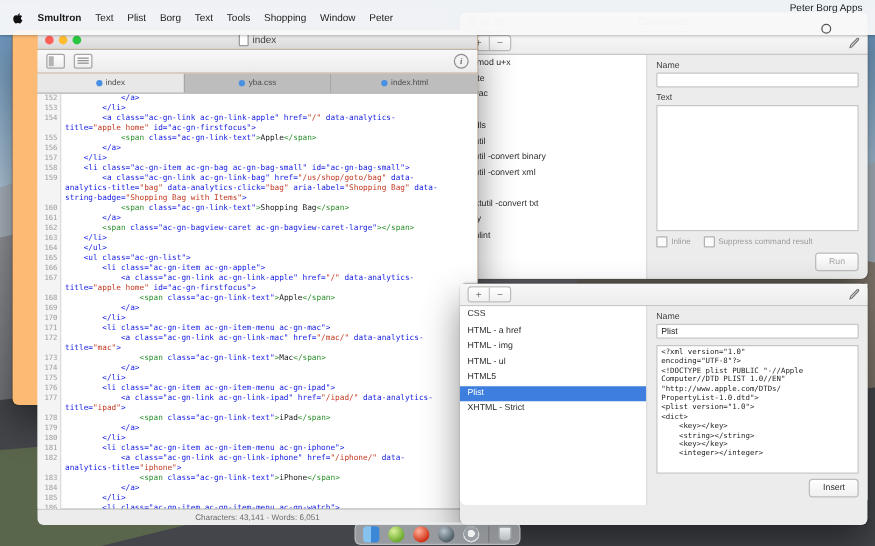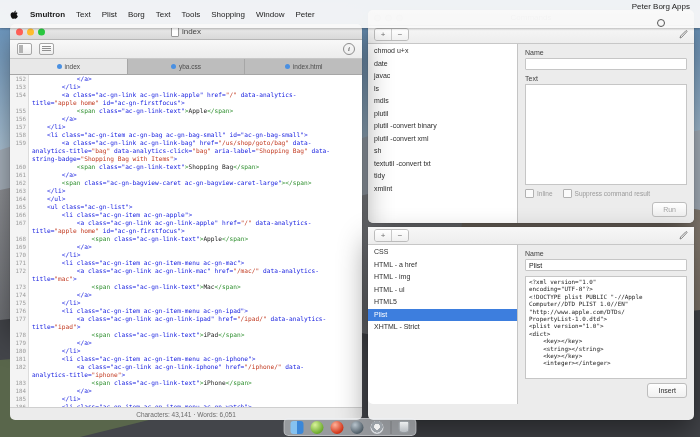--- a/index.html
+++ b/index.html
@@ -25,21 +25,21 @@
     border-radius:5px 5px 0 0;position:relative;display:flex;align-items:center;justify-content:center;
     font-size:8px;color:#434343;box-sizing:border-box;}
   .titlebar.inactive{color:#9a9a9a;background:linear-gradient(#f3f3f3,#e4e4e4);}
   .lights{position:absolute;left:6px;top:50%;transform:translateY(-50%);display:flex;gap:4px;}
   .light{width:7px;height:7px;border-radius:50%;box-sizing:border-box;}
   .light.red{background:#ff5f57;}.light.yellow{background:#febc2e;}.light.green{background:#29c73f;}
   .light.gray{background:#d6d6d6;border:1px solid #bdbdbd;}
   .doc-icon{width:6px;height:8px;background:#fff;border:1px solid #9a9a9a;margin-right:3px;border-radius:1px;}
 
   
-  .editor{left:10px;top:24px;width:352px;height:300px;background:#0f172a;z-index:20;}
+  .editor{left:10px;top:24px;width:352px;height:300px;background:#fdba74;z-index:20;padding-left:20px;}
   .ed-toolbar{height:19px;background:linear-gradient(#f8f8f8,#ececec);border-bottom:1px solid #c7c7c7;
     display:flex;align-items:center;padding:0 7px;gap:7px;box-sizing:border-box;}
   .tool-btn{width:13px;height:10px;border:1px solid #a6a6a6;border-radius:2px;
     background:linear-gradient(#fff,#ededed);position:relative;}
   .tool-btn.sidebar::before{content:"";position:absolute;left:1px;top:1px;bottom:1px;width:4px;background:#b3b3b3;}
   .tool-btn.lines::before{content:"";position:absolute;left:2px;right:2px;top:2px;height:1px;background:#8f8f8f;
     box-shadow:0 2px 0 #8f8f8f,0 4px 0 #8f8f8f;}
   .info-btn{margin-left:auto;width:10px;height:10px;border:1px solid #8d8d8d;border-radius:50%;
     color:#6d6d6d;font:italic bold 7px "Liberation Serif",serif;display:flex;align-items:center;justify-content:center;}
   .tabbar{height:15px;background:#c5c5c5;display:flex;border-bottom:1px solid #a6a6a6;}

